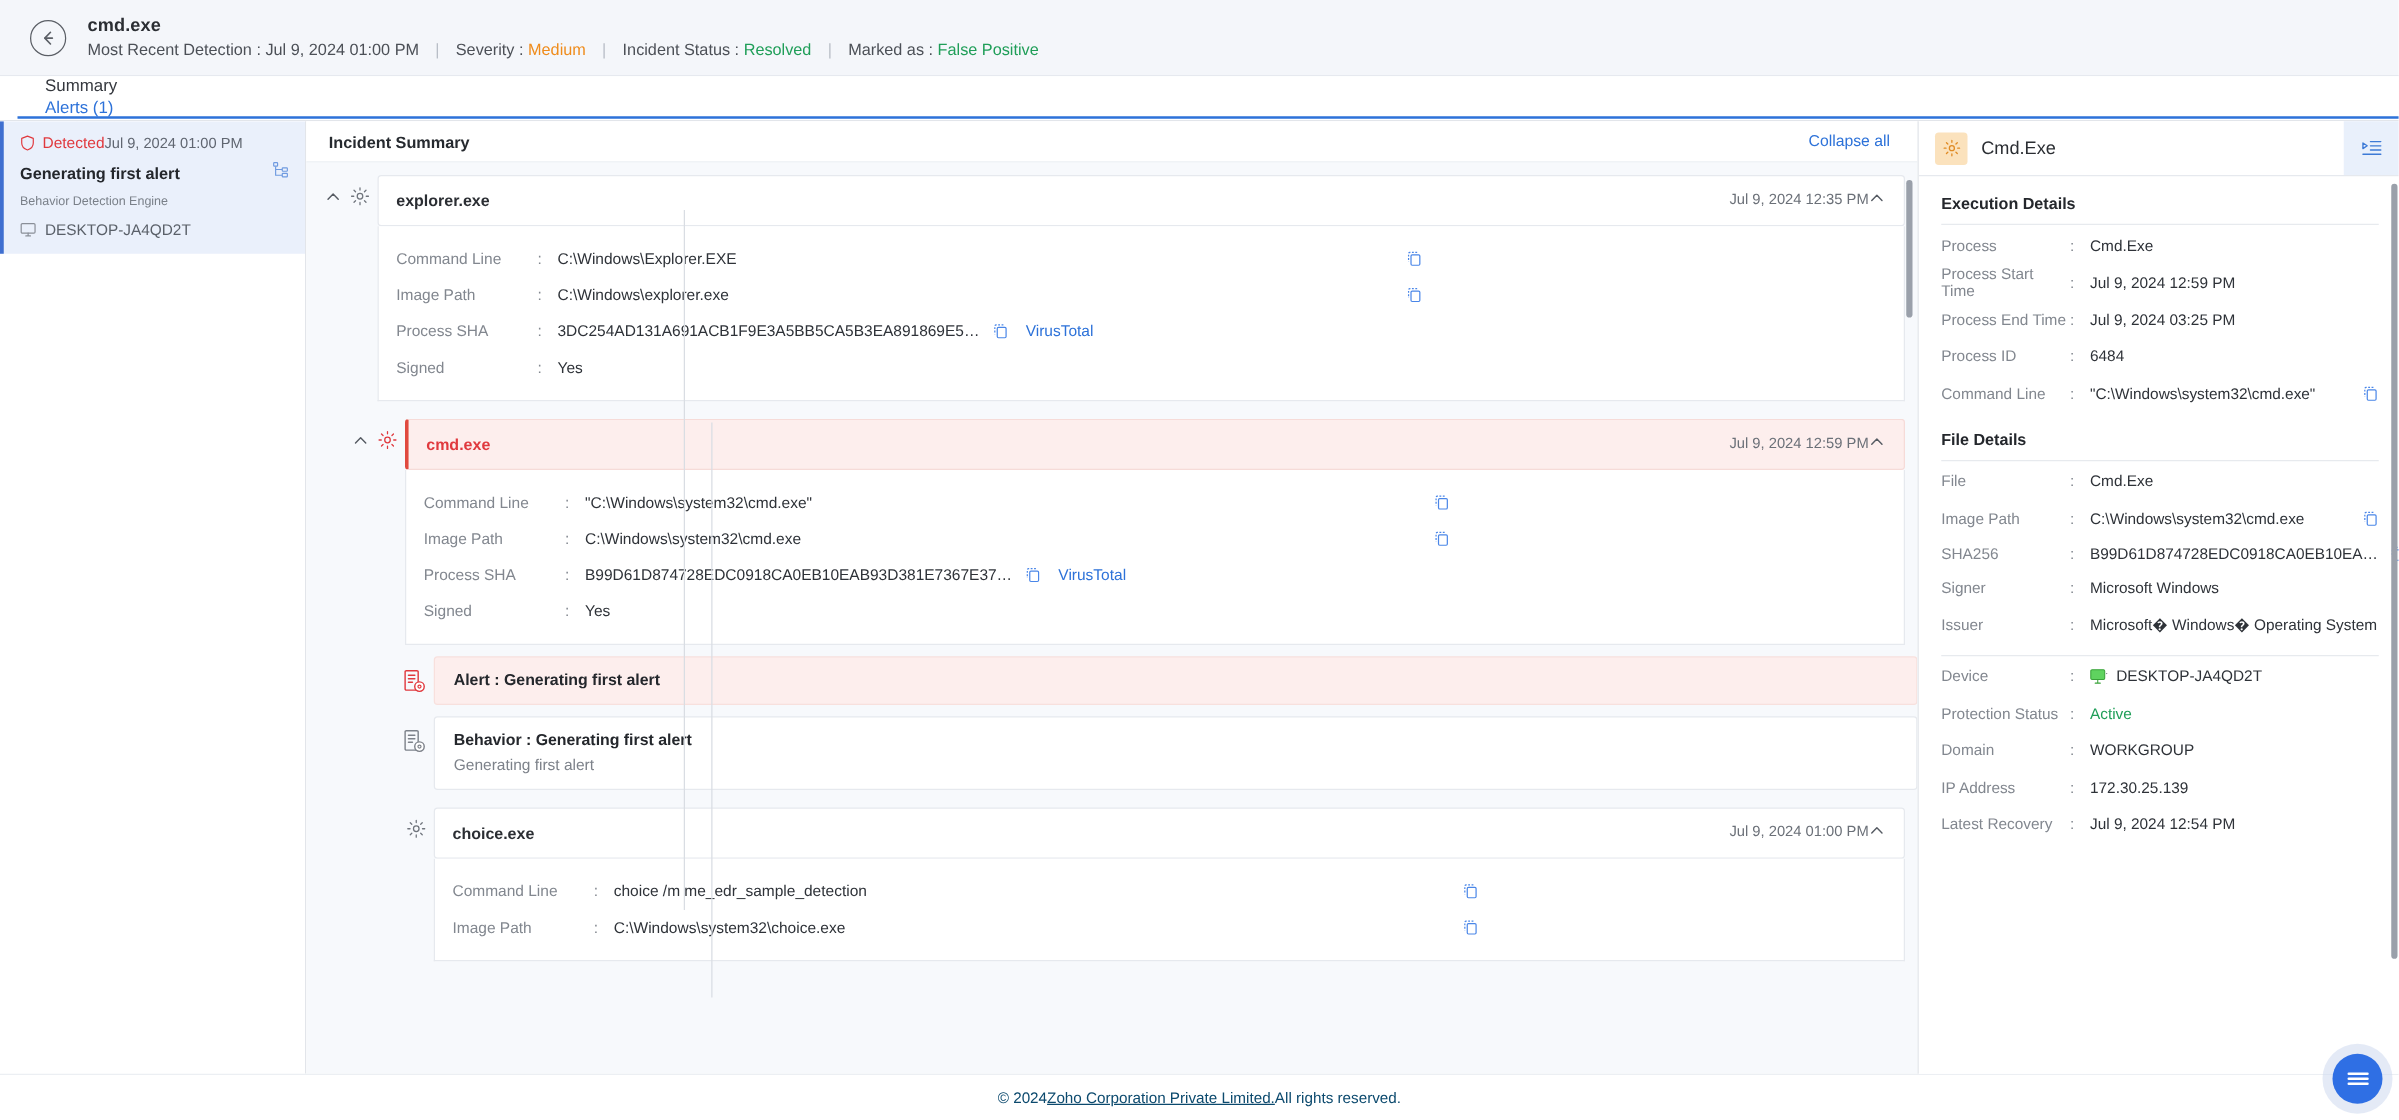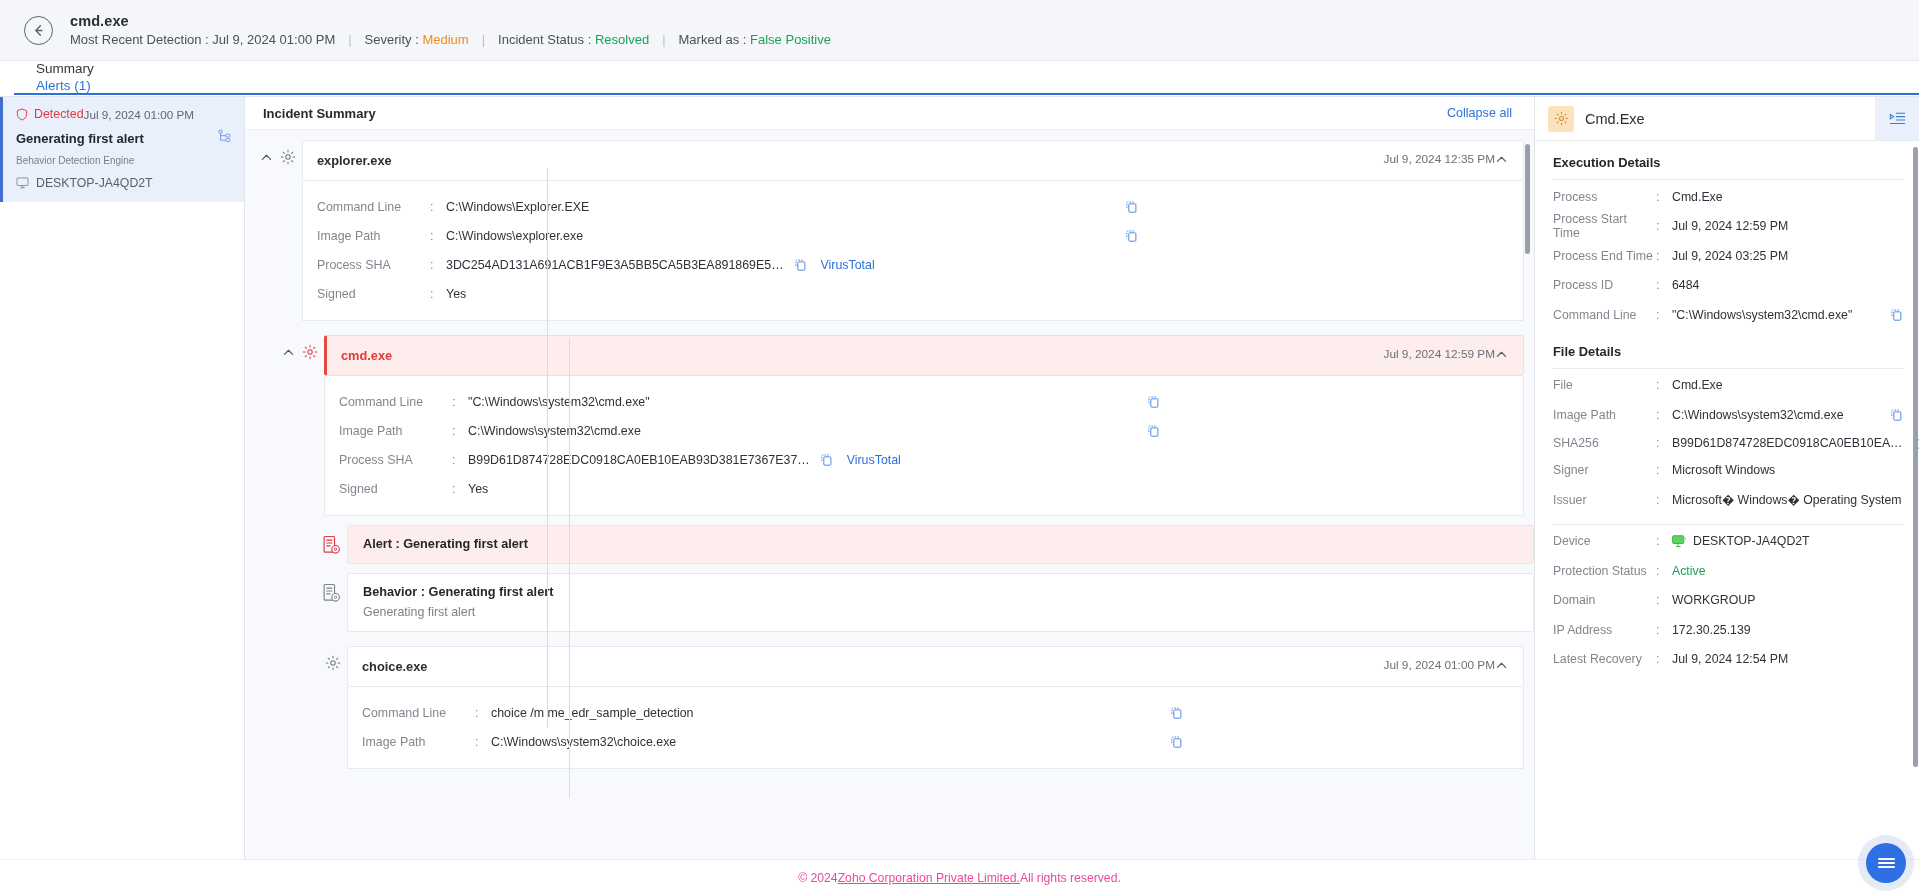--- a/index.html
+++ b/index.html
@@ -165,21 +165,21 @@
   .val-active { color: #1f9e58; }
   .mon-ic { display: inline-flex; align-items: center; gap: 2px; }
 
   
   .sbar { position: absolute; width: 5px; border-radius: 3px; background: #9aa0aa; right: 2px; }
 
   
   .footer {
     height: 37px; min-height: 37px; background: #fff;
     display: flex; align-items: center; justify-content: center;
-    font-size: 12.2px; color: #ec4899;
+    font-size: 12.2px; color: #0c4a6e;
     border-top: 1px solid #eceff3;
   }
   .footer u { text-decoration: underline; }
 
   
   .fab {
     position: absolute; right: 13px; bottom: 13px;
     width: 40px; height: 40px; border-radius: 50%;
     background: #2f6fe4; display: flex; align-items: center; justify-content: center;
     cursor: pointer; box-shadow: 0 0 0 8px rgba(205,216,238,.55);

